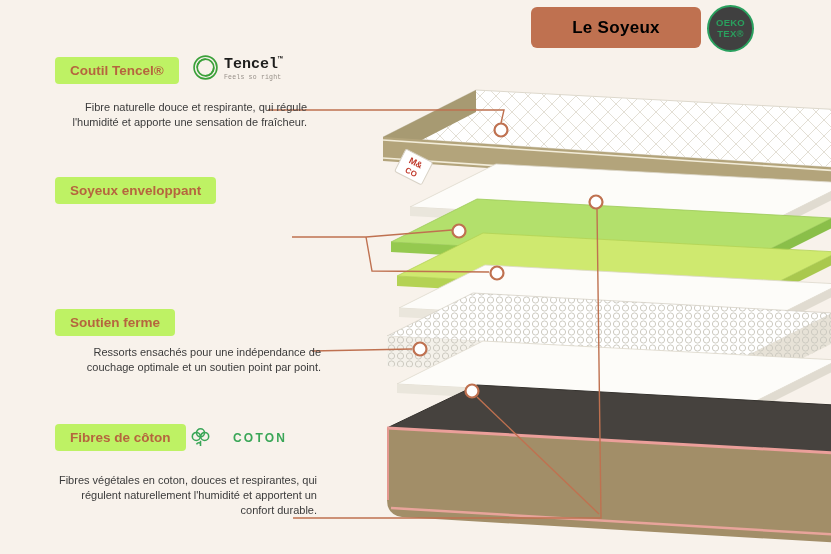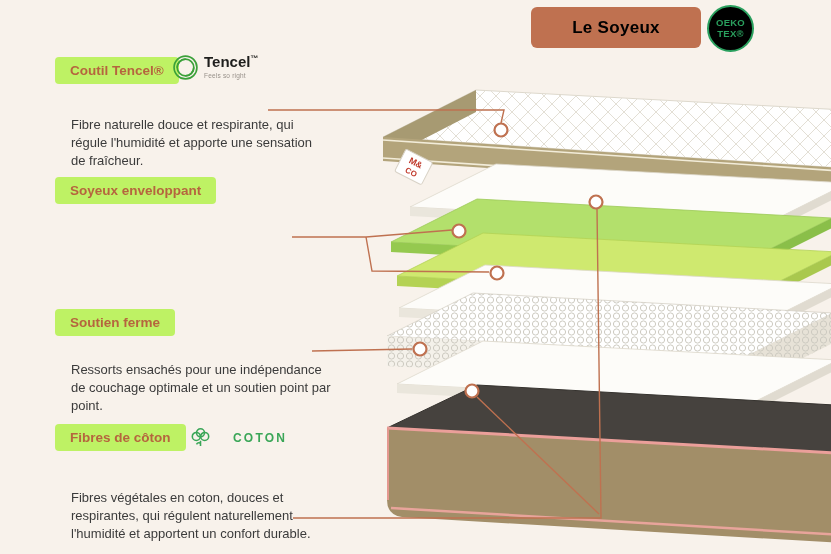--- a/index.html
+++ b/index.html
@@ -3,30 +3,30 @@
 <meta charset="utf-8">
 <style>
   html,body{margin:0;padding:0;background:#f8f2eb;}
   .page{position:relative;width:831px;height:554px;background:#f8f2eb;overflow:hidden;
         font-family:"Liberation Sans",sans-serif;}
   .illu{position:absolute;left:0;top:0;}
   .banner{position:absolute;left:531px;top:7px;width:170px;height:41px;background:#bf7150;
           border-radius:6px;color:#000000;font-weight:bold;font-size:17px;display:flex;
           align-items:center;justify-content:center;letter-spacing:.3px;}
   .badge{position:absolute;left:707px;top:5px;width:47px;height:47px;border-radius:50%;
-         background:#000000;border:2px solid #2aa05e;box-sizing:border-box;display:flex;
+         background:#404040;border:2px solid #2aa05e;box-sizing:border-box;display:flex;
          flex-direction:column;align-items:center;justify-content:center;color:#2aa05e;
          font-weight:bold;font-size:9.5px;line-height:1.12;letter-spacing:.2px;}
   .pill{position:absolute;background:#bef264;color:#b5653e;font-size:13.5px;font-weight:600;
         padding:6px 15px;border-radius:4px;white-space:nowrap;}
-  .desc{position:absolute;margin:16px;color:#3b3b3b;font-size:13px;line-height:1.38;}
+  .desc{position:absolute;margin:0;color:#3b3b3b;font-size:11px;line-height:1.38;text-align:right;}
   .p1{left:55px;top:57px}.p2{left:55px;top:177px}.p3{left:55px;top:309px}.p4{left:55px;top:424px}
   .d1{left:55px;top:100px;width:252px}.d2{left:55px;top:217px;width:262px}
   .d3{left:55px;top:345px;width:266px}.d4{left:55px;top:473px;width:262px}
-  .tencel{position:absolute;left:172px;top:54px;display:flex;align-items:flex-start;gap:5px;}
+  .tencel{position:absolute;left:192px;top:54px;display:flex;align-items:flex-end;gap:5px;font-family:Liberation Mono, monospace;}
   .tencel-col{display:flex;flex-direction:column;}
   .tencel-name{font-size:15px;font-weight:bold;color:#1e1e1c;line-height:1.1;}
   .tencel-tm{font-size:8px;vertical-align:super;}
   .tencel-tagline{font-size:6.5px;color:#979089;margin-top:1px;letter-spacing:.2px;}
   .coton{position:absolute;left:190px;top:427px;display:flex;align-items:center;gap:22px;color:#3aa657;}
   .coton-label{font-size:12px;font-weight:bold;letter-spacing:2.2px;}
 </style>
 </head>
 <body>
 

